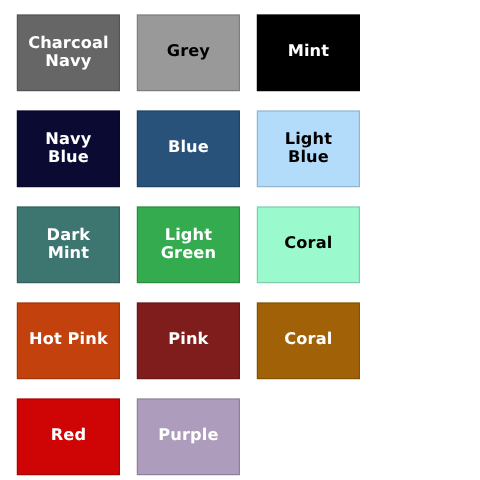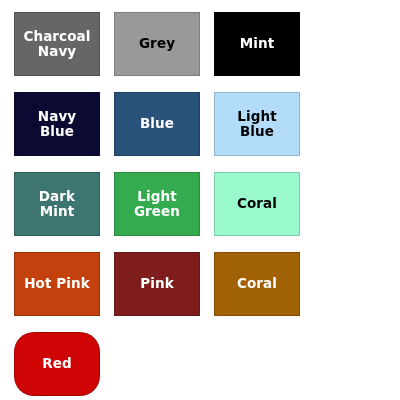--- a/index.html
+++ b/index.html
@@ -87,16 +87,19 @@
     </div>
     <div class="swatch" style="background-color: #c2410c;">
       <span class="swatch-label" style="color: rgb(255, 255, 255);">Hot Pink</span>
     </div>
     <div class="swatch" style="background-color: #7f1d1d;">
       <span class="swatch-label" style="color: rgb(255, 255, 255);">Pink</span>
     </div>
     <div class="swatch" style="background-color: #a16207;">
       <span class="swatch-label" style="color: rgb(255, 255, 255);">Coral</span>
     </div>
-    <div class="swatch" style="background-color: rgb(207, 5, 5); border-radius: 20px;">
+    <div class="swatch" style="background-color: rgb(207, 5, 5);">
       <span class="swatch-label" style="color: rgb(255, 255, 255);">Red</span>
+    </div>
+    <div class="swatch" style="background-color: rgb(174, 156, 189);">
+      <span class="swatch-label" style="color: rgb(255, 255, 255);">Purple</span>
     </div>
   </div>
 
 </body></html>

